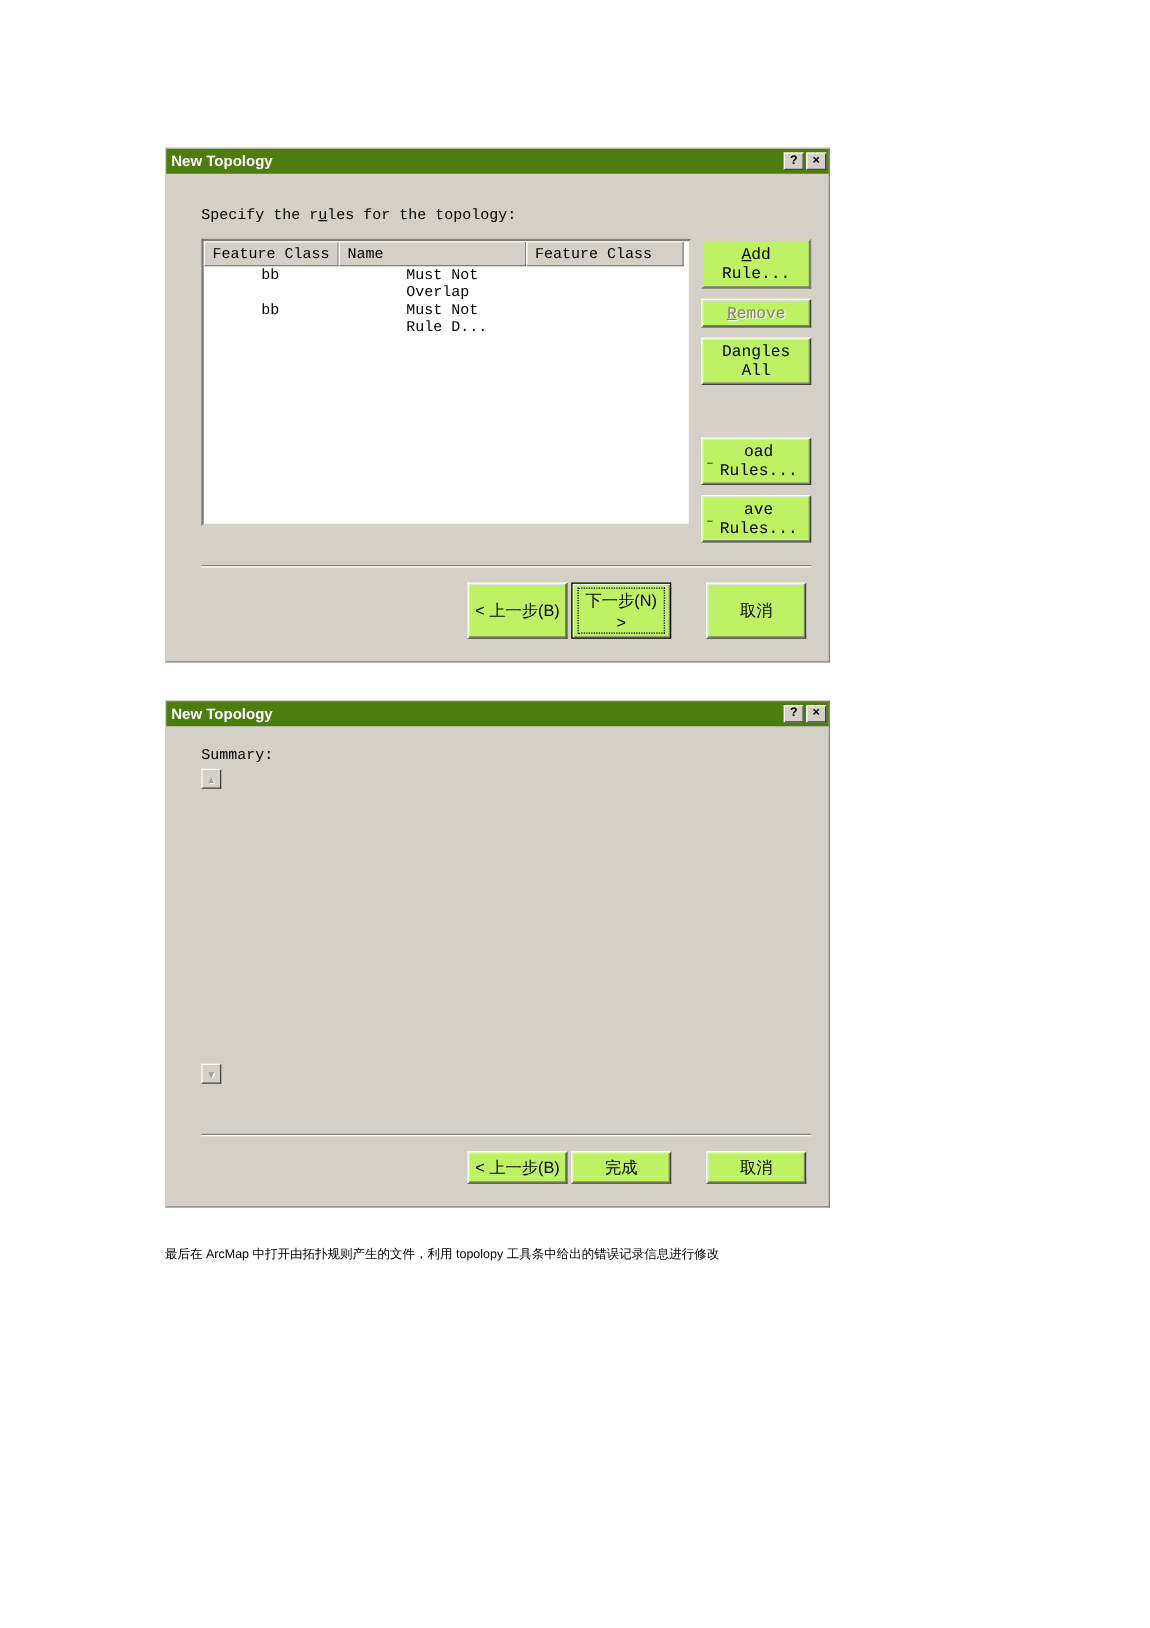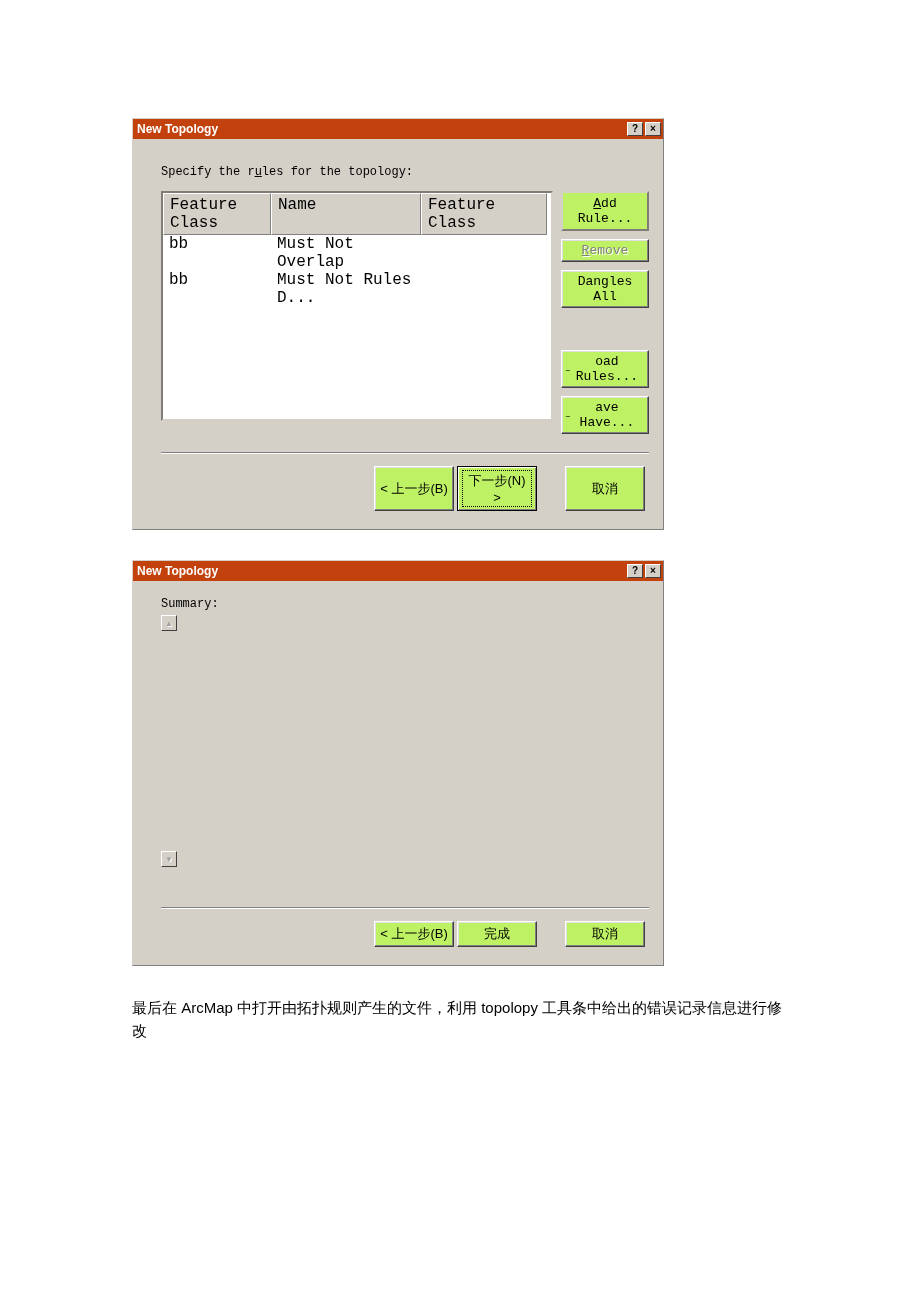--- a/index.html
+++ b/index.html
@@ -16,21 +16,21 @@
   .dialog {
     background: #d4d0c8;
     border: 1px solid #808080;
     border-top-color: #d4d0c8;
     border-left-color: #d4d0c8;
     position: relative;
     margin-bottom: 30px;
     width: 532px;
   }
   .title-bar {
-    background: #c2410c;
+    background: #4d7c0f;
     color: #ffffff;
     font-weight: bold;
     padding: 3px 2px 3px 4px;
     display: flex;
     justify-content: space-between;
     align-items: center;
     height: 20px;
     font-family: "MS Sans Serif", "SimSun", sans-serif;
   }
   .title-bar-controls { display: flex; gap: 0; }
@@ -60,25 +60,25 @@
     overflow: hidden;
   }
   .list-header { display: flex; }
   .list-header-cell {
     background: #d4d0c8;
     border: 1px solid #ffffff;
     border-right-color: #808080;
     border-bottom-color: #808080;
     padding: 2px 6px;
     font-family: "Courier New", monospace;
-    font-size: 16px;
+    font-size: 12px;
   }
   .list-rows { padding: 0; }
   .list-row { display: flex; font-family: "Courier New", monospace; }
-  .list-cell { padding: 0 6px; font-size: 16px; }
+  .list-cell { padding: 0 6px; font-size: 12px; margin-left: 40px; }
   .col-fc1 { width: 108px; }
   .col-rule { width: 150px; }
   .col-fc2 { width: 126px; }
   .side-buttons { display: flex; flex-direction: column; gap: 8px; align-items: stretch; width: 88px; }
   .win-button {
     background: #bef264;
     border: 1px solid #ffffff;
     border-right-color: #404040;
     border-bottom-color: #404040;
     padding: 3px 6px;
@@ -146,21 +146,21 @@
     border: 1px solid #ffffff;
     border-right-color: #404040;
     border-bottom-color: #404040;
     display: flex; align-items: center; justify-content: center;
     font-size: 8px;
   }
   .scroll-btn.disabled { color: #a0a0a0; text-shadow: 1px 1px 0 #ffffff; }
 
   .doc-text {
     font-family: "SimSun","宋体",sans-serif;
-    font-size: 15px;
+    font-size: 10px;
     line-height: 1.55;
     margin-top: 8px;
   }
 </style>
 </head>
 <body>
 
 <div class="page-padding">
 
   <div class="dialog">
@@ -183,41 +183,41 @@
             <div class="list-header-cell col-fc2">Feature Class</div>
           </div>
           <div class="list-rows">
             <div class="list-row">
               <div class="list-cell col-fc1">bb</div>
               <div class="list-cell col-rule">Must Not Overlap</div>
               <div class="list-cell col-fc2"></div>
             </div>
             <div class="list-row">
               <div class="list-cell col-fc1">bb</div>
-              <div class="list-cell col-rule">Must Not Rules D...</div>
+              <div class="list-cell col-rule">Must Not Rule D...</div>
               <div class="list-cell col-fc2"></div>
             </div>
           </div>
         </div>
         <div class="side-buttons">
           <div class="win-button thick">
               <span><span class="u">A</span><span>dd Rule...</span></span>
             </div>
           <div class="win-button disabled">
               <span><span class="u">R</span><span>emove</span></span>
             </div>
           <div class="win-button">Dangles All</div>
           <div class="spacer-lg"></div>
           <div class="win-button">
               <span style="margin-left:-4px;">₋</span>
               <span>oad Rules...</span>
             </div>
           <div class="win-button">
               <span style="margin-left:-4px;">₋</span>
-              <span>ave Have...</span>
+              <span>ave Rules...</span>
             </div>
         </div>
       </div>
       <div class="bottom-sep"></div>
       <div class="bottom-row">
         <div class="win-button">&lt; 上一步(B)</div>
         <div class="win-button default-focus">
             <span class="focus-inner">下一步(N) &gt;</span>
           </div>
         <div class="gap"></div>

